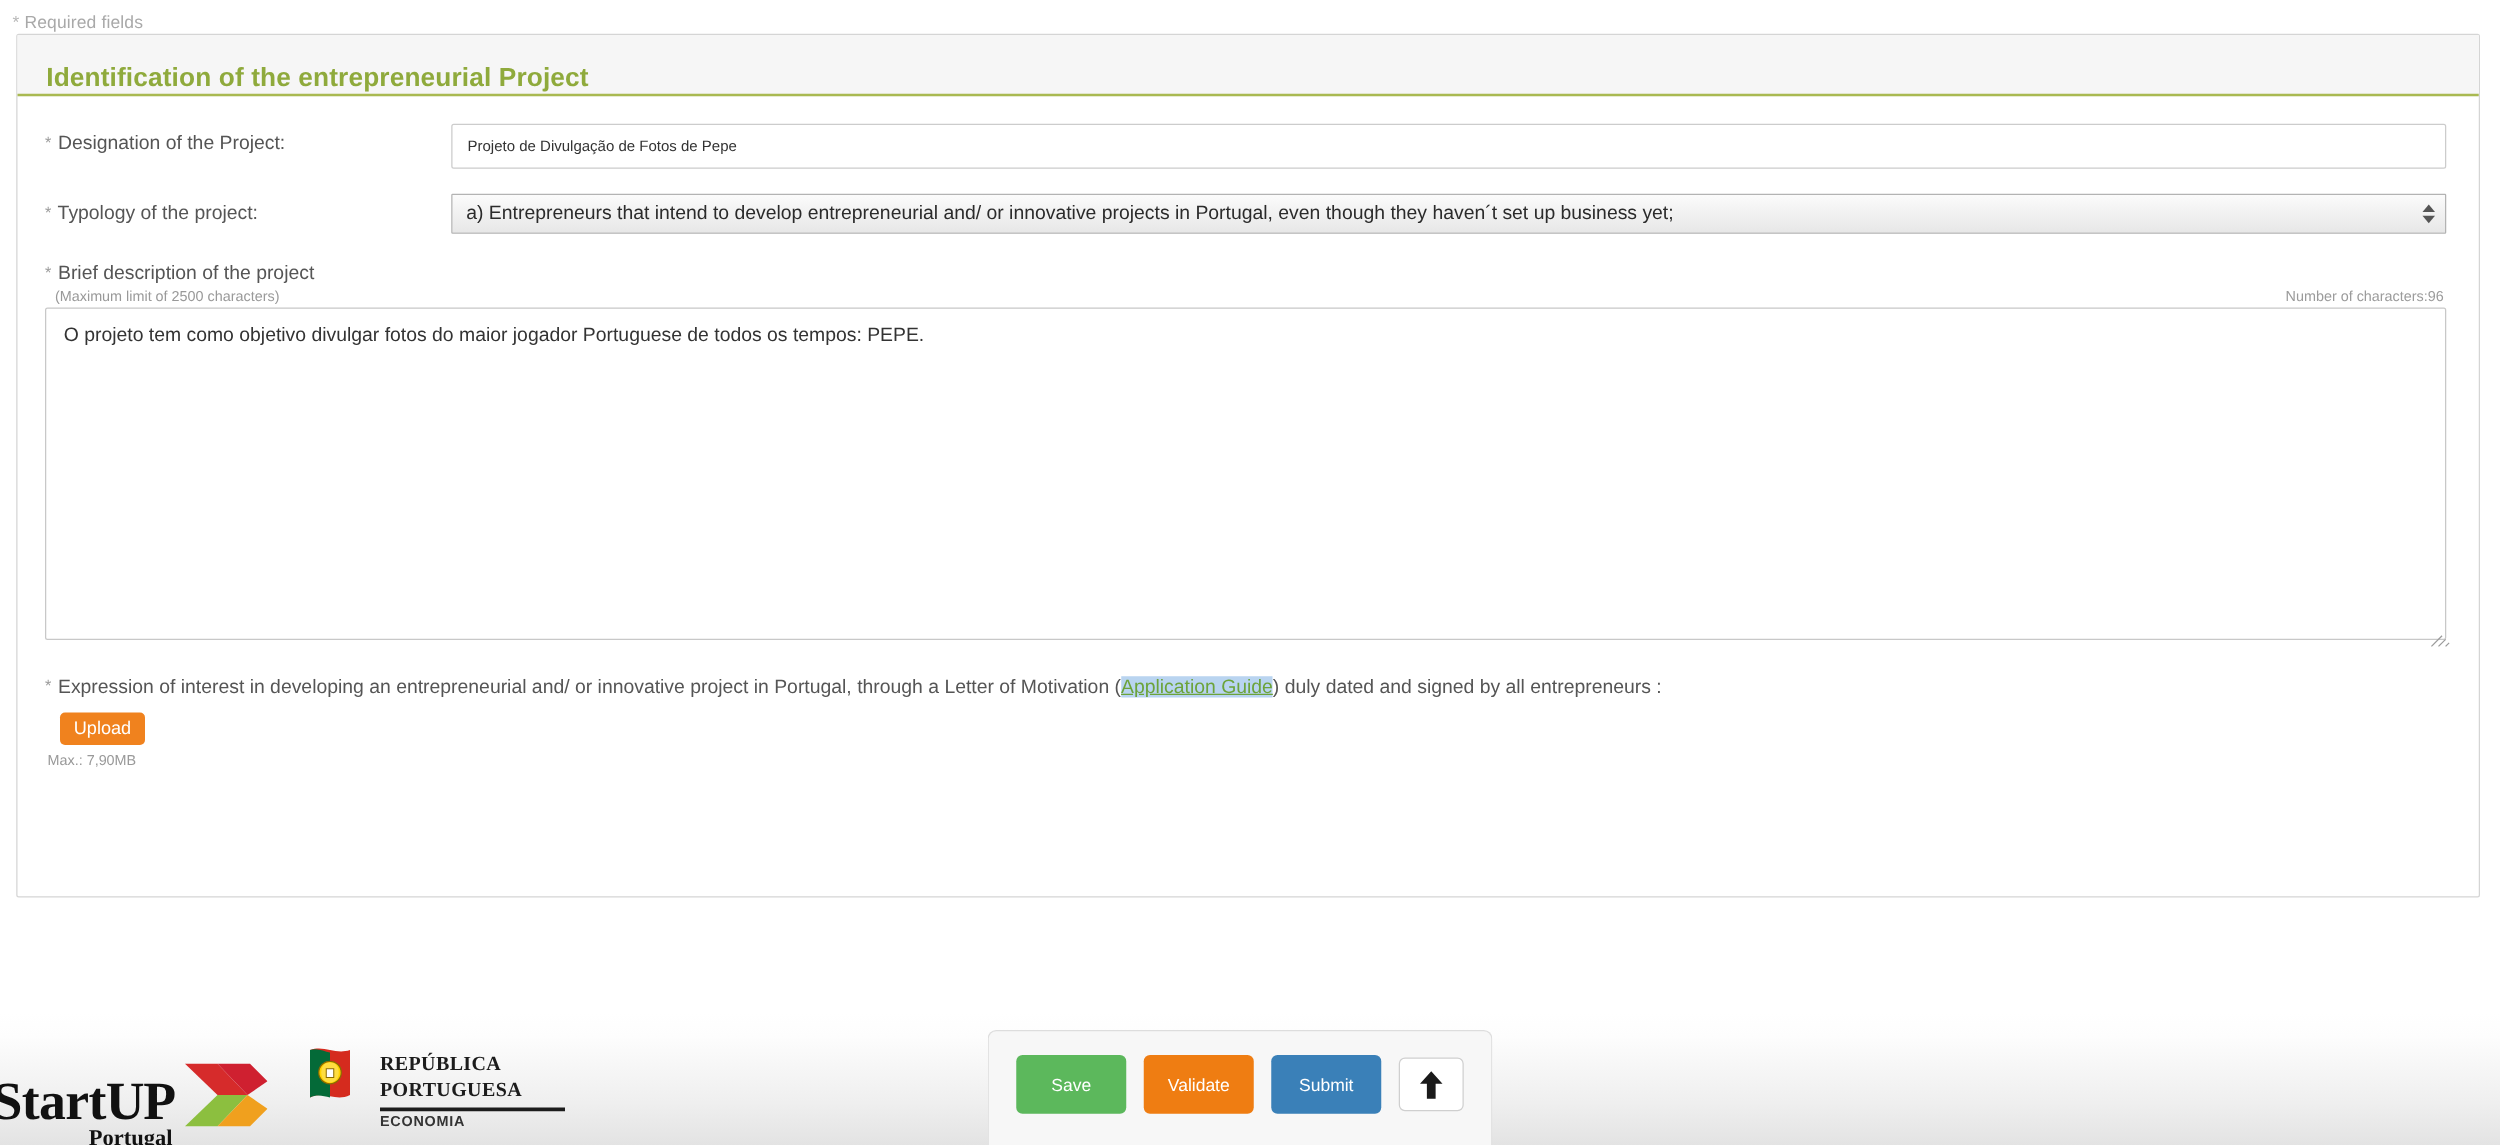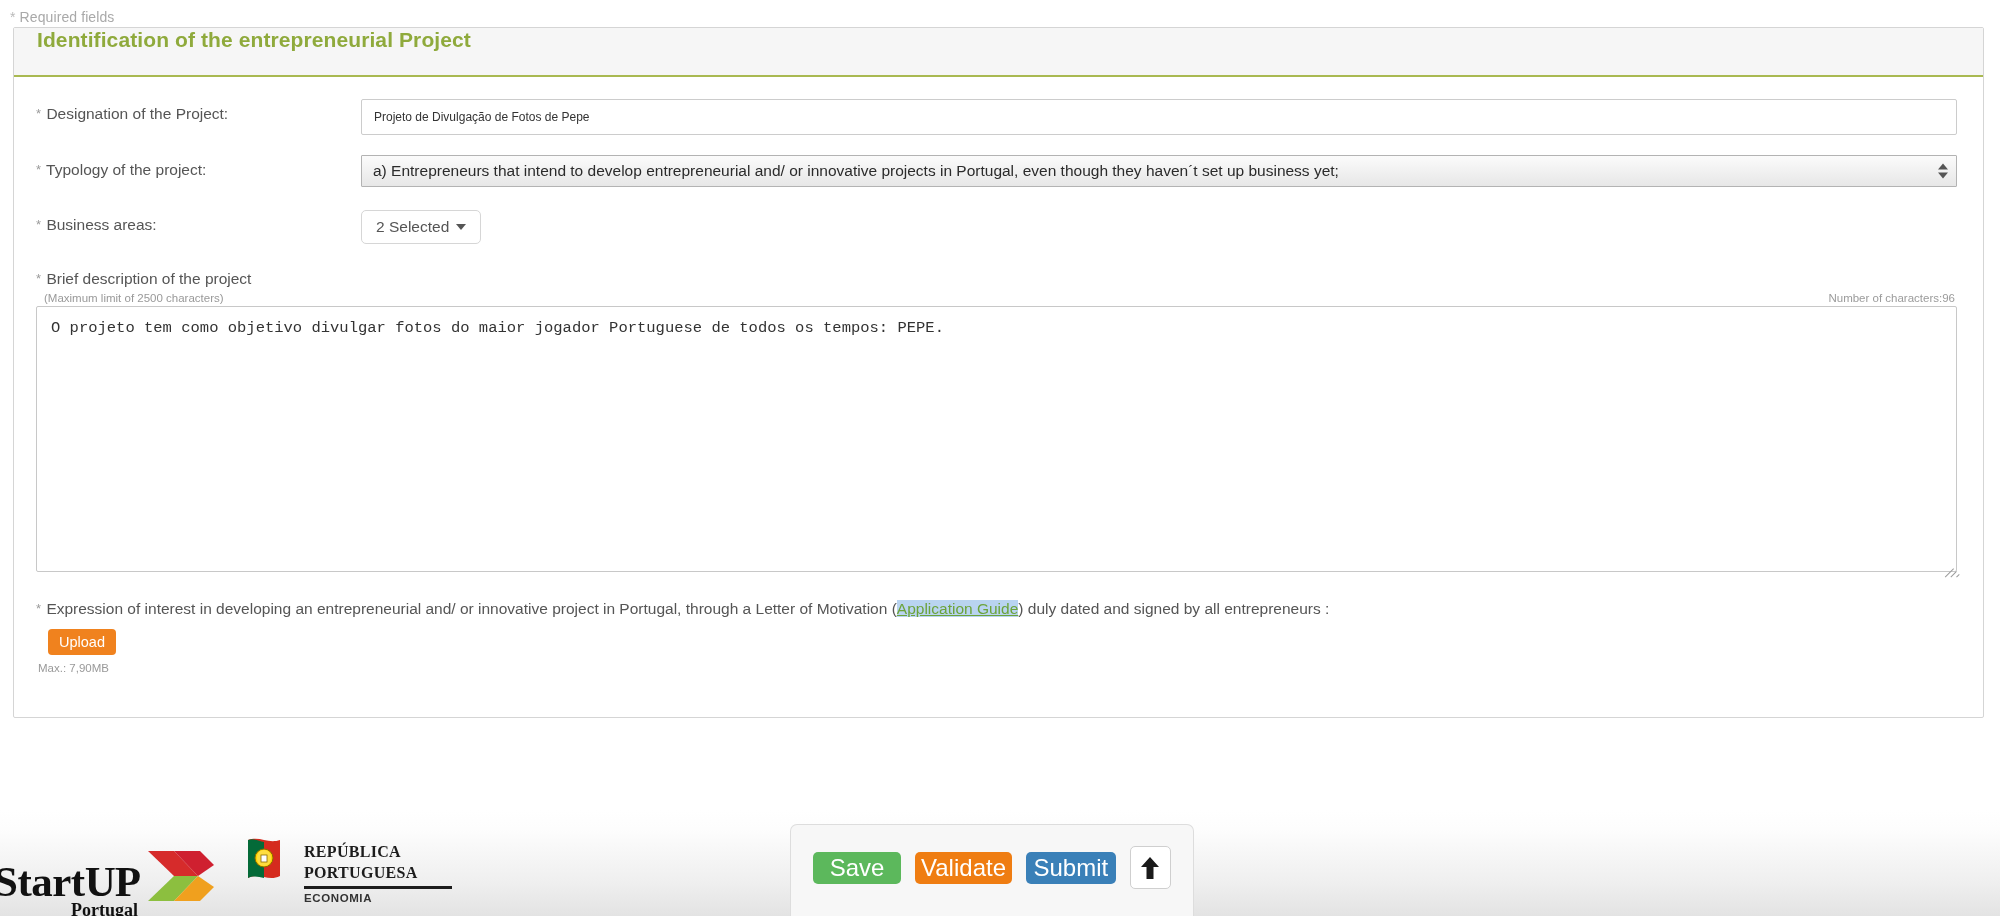--- a/index.html
+++ b/index.html
@@ -40,21 +40,21 @@
     border: 1px solid #d5d5d5;
     background: #ffffff;
     border-radius: 2px;
   }
   .panel-heading {
     height: 49px;
     background: #f6f6f6;
     border-bottom: 2px solid #a9b951;
     padding: 0 0 0 23px;
     display: flex;
-    align-items: flex-start;
+    align-items: flex-end;
   }
   .panel-title {
     font-size: 21px;
     font-weight: bold;
     color: #8faa3c;
     letter-spacing: 0.1px;
   }
   .panel-body {
     padding: 22px 0 34px 0;
     min-height: 640px;
@@ -185,21 +185,21 @@
     height: 266px;
     background: #ffffff;
     border: 1px solid #c8c8c8;
     border-radius: 2px;
     position: relative;
     padding: 11px 14px;
     font-size: 15.5px;
     color: #333333;
     line-height: 21px;
     overflow: hidden;
-    font-family: Liberation Mono, monospace;
+    font-family: Liberation Sans, sans-serif;
     resize: none;
     outline: none;
     display: block;
   }
   .resize-grip {
     position: absolute;
     right: 3px;
     bottom: 2px;
     width: 14px;
     height: 14px;
@@ -380,24 +380,24 @@
     border: 1px solid #dddddd;
     border-bottom: none;
     border-radius: 7px;
     display: flex;
     align-items: center;
     gap: 14px;
     padding: 0 22px;
     box-sizing: border-box;
   }
   .act-btn {
-    height: 32px;
+    height: 47px;
     min-width: 88px;
     padding: 0 18px;
-    font-size: 24px;
+    font-size: 14px;
     color: #ffffff;
     border: none;
     border-radius: 5px;
     cursor: pointer;
     font-family: "Liberation Sans", sans-serif;
     display: inline-flex;
     align-items: center;
     justify-content: center;
     margin-bottom: 14px;
   }
@@ -455,32 +455,20 @@
           <div class="sel-wrap">
             <div class="sel-box">a) Entrepreneurs that intend to develop entrepreneurial and/ or innovative projects in Portugal, even though they haven´t set up business yet;</div>
             <div class="sel-spin">
               <i class="up"></i>
                 <i class="dn"></i>
             </div>
           </div>
         </div>
       </div>
 
-      <div class="form-row" style="margin-bottom:26px;">
-        <div class="form-label">
-          <span class="star">*</span>
-          <span>Business areas:</span>
-        </div>
-        <div class="form-control-wrap">
-          <button class="ms-btn">
-            <span>2 Selected</span>
-            <span class="caret"></span>
-          </button>
-        </div>
-      </div>
 
       <div class="desc-block">
         <div class="desc-label">
           <span class="star">*</span>
           <span>Brief description of the project</span>
         </div>
         <div class="desc-sub-row">
           <div class="desc-hint">(Maximum limit of 2500 characters)</div>
           <div class="desc-count">Number of characters:96</div>
         </div>

